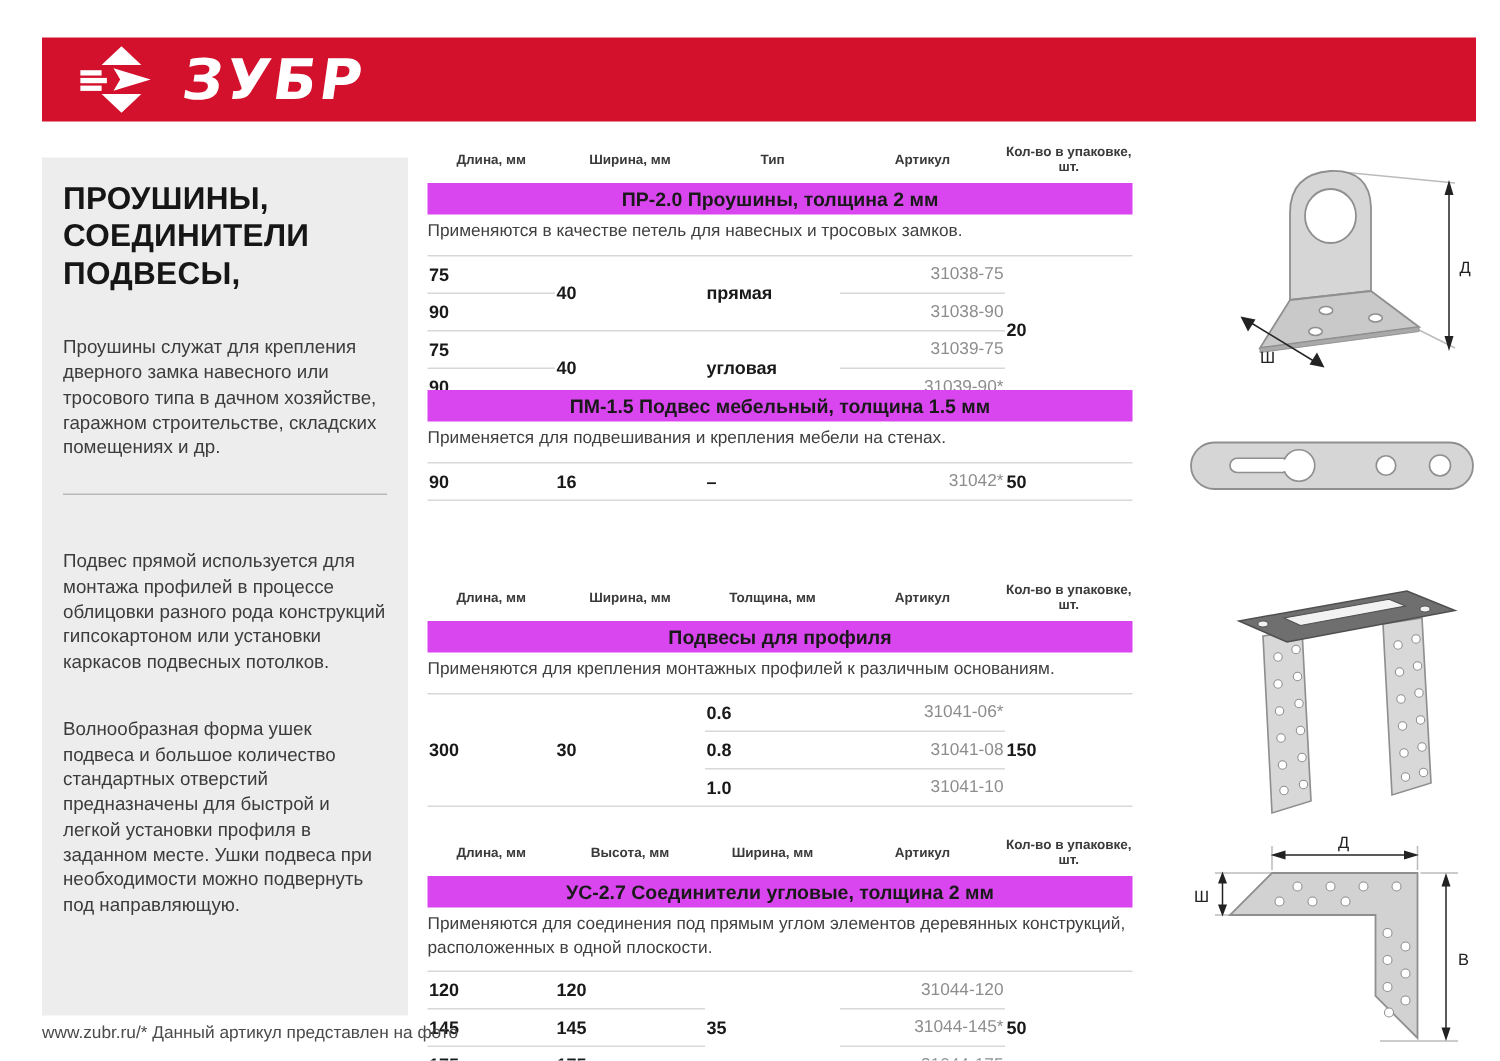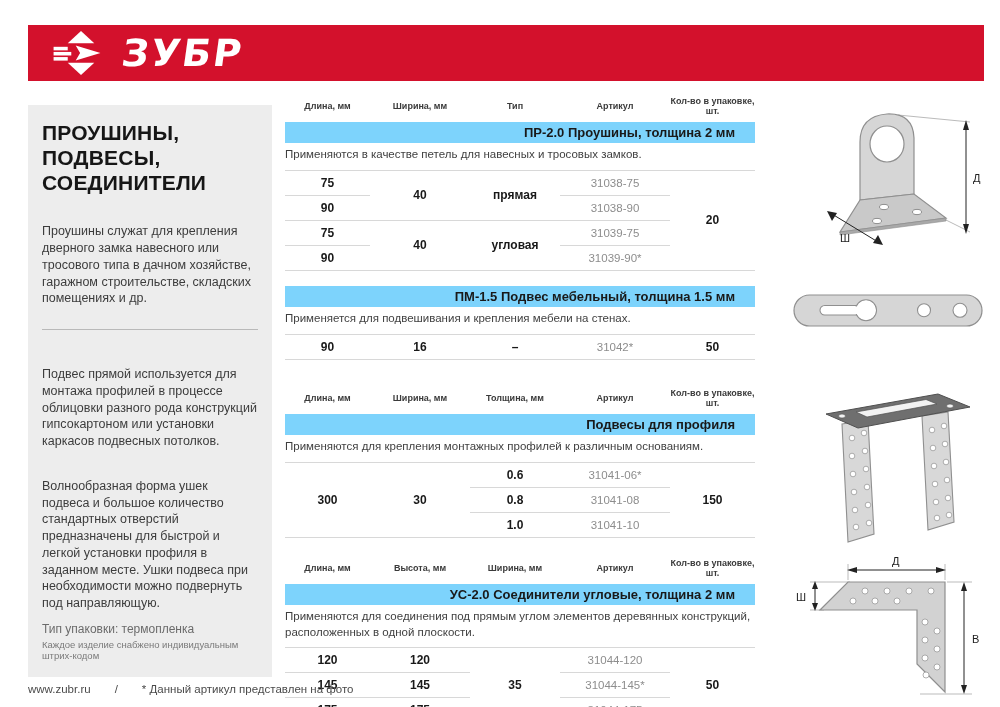--- a/index.html
+++ b/index.html
@@ -19,42 +19,42 @@
            box-sizing:border-box;padding:16px 14px 16px 14px;display:flex;flex-direction:column;}
   .sb-title{font-size:21px;font-weight:bold;color:#161616;line-height:1.18;letter-spacing:.2px;}
   .sb-para{font-size:12.5px;color:var(--body);line-height:1.34;margin-top:28px;}
   .sb-div{border:0;border-top:1px solid #b9b9b9;margin:22px 0 8px 0;width:100%;}
   .sb-pack{margin-top:auto;}
   .sb-pack .p1{font-size:12px;color:#6b6b6b;}
   .sb-pack .p2{font-size:9.5px;color:#7a7a7a;margin-top:3px;}
 
   
   .block{position:absolute;left:285px;width:470px;}
-  .b1{top:96px;} .b2{top:286px;} .b3{top:388px;} .b4{top:558px;}
+  .b1{top:96px;} .b2{top:260px;} .b3{top:388px;} .b4{top:558px;}
   table{border-collapse:collapse;width:470px;table-layout:fixed;}
   th{font-size:9px;font-weight:bold;color:#3a3a3a;text-align:center;padding:0 0 6px 0;}
-  tr.title td{background:#7dd3fc;font-size:13px;font-weight:bold;color:var(--ink);
-              text-align:right;padding:3px 20px;}
+  tr.title td{background:#d946ef;font-size:13px;font-weight:bold;color:var(--ink);
+              text-align:center;padding:3px 20px;}
   tr.desc td{font-size:11.5px;color:#3f3f3f;text-align:left;padding:4px 0 7px 0;
              border-bottom:1px solid var(--line);line-height:1.35;margin-top:31px;}
-  td.num{font-size:12px;font-weight:bold;color:var(--ink);text-align:center;height:22px;
+  td.num{font-size:12px;font-weight:bold;color:var(--ink);height:22px;
          border-bottom:1px solid var(--line);}
-  td.art{font-size:11.5px;color:var(--gray);text-align:center;height:22px;
+  td.art{font-size:11.5px;color:var(--gray);text-align:right;height:22px;
          border-bottom:1px solid var(--line);}
 
   
   .draw{position:absolute;}
   .d1{left:798px;top:100px;width:190px;height:158px;}
   .d2{left:786px;top:283px;width:205px;height:56px;}
   .d3{left:798px;top:376px;width:180px;height:172px;}
   .d4{left:790px;top:544px;width:200px;height:160px;}
   .dim{font-size:11px;fill:#222;font-family:"Liberation Sans",sans-serif;}
 
   
-  .footer{position:absolute;left:28px;top:683px;display:flex;gap:24px;align-items:baseline;
+  .footer{position:absolute;left:28px;top:683px;display:flex;gap:0;align-items:baseline;
           font-size:11.5px;color:#4a4a4a;}
 </style>
 </head>
 <body>
 
 <div class="banner">
   <div class="logo">
     <svg class="logo-ico" viewBox="0 0 64 52">
       <path d="M32,1 L47,15 L17,15 Z" fill="#fff"></path>
       <path d="M32,51 L47,37 L17,37 Z" fill="#fff"></path>
@@ -63,31 +63,27 @@
       <rect x="1" y="24.8" width="20" height="4" fill="#fff"></rect>
       <rect x="1" y="30.6" width="16" height="4" fill="#fff"></rect>
     </svg>
     <div class="logo-text">ЗУБР</div>
   </div>
 </div>
 
 <div class="sidebar">
   <div class="sb-title">
     <div>ПРОУШИНЫ,</div>
+    <div>СОЕДИНИТЕЛИ</div>
     <div>ПОДВЕСЫ,</div>
-    <div>СОЕДИНИТЕЛИ</div>
   </div>
   <div class="sb-para">Проушины служат для крепления дверного замка навесного или тросового типа в дачном хозяйстве, гаражном строительстве, складских помещениях и др.</div>
   <hr class="sb-div">
   <div class="sb-para">Подвес прямой используется для монтажа профилей в процессе облицовки разного рода конструкций гипсокартоном или установки каркасов подвесных потолков.</div>
   <div class="sb-para">Волнообразная форма ушек подвеса и большое количество стандартных отверстий предназначены для быстрой и легкой установки профиля в заданном месте. Ушки подвеса при необходимости можно подвернуть под направляющую.</div>
-  <div class="sb-pack">
-    <div class="p1">Тип упаковки: термопленка</div>
-    <div class="p2">Каждое изделие снабжено индивидуальным штрих-кодом</div>
-  </div>
 </div>
 
 <div class="block b1">
   <table>
     <colgroup>
         <col style="width:85px">
         <col style="width:100px">
         <col style="width:90px">
         <col style="width:110px">
         <col style="width:85px">
@@ -217,21 +213,21 @@
       <tr>
         <th>Длина, мм</th>
         <th>Высота, мм</th>
         <th>Ширина, мм</th>
         <th>Артикул</th>
         <th>Кол-во в упаковке, шт.</th>
       </tr>
     </thead>
     <tbody>
       <tr class="title">
-          <td colspan="5">УС-2.0  Соединители угловые, толщина 2 мм</td>
+          <td colspan="5">УС-2.7  Соединители угловые, толщина 2 мм</td>
         </tr>
       <tr class="desc">
           <td colspan="5">Применяются для соединения под прямым углом элементов деревянных конструкций, расположенных в одной плоскости.</td>
         </tr>
       <tr>
         <td class="num">120</td>
         <td class="num">120</td>
         <td class="num" rowspan="3">35</td>
         <td class="art">31044-120</td>
         <td class="num" rowspan="3">50</td>

